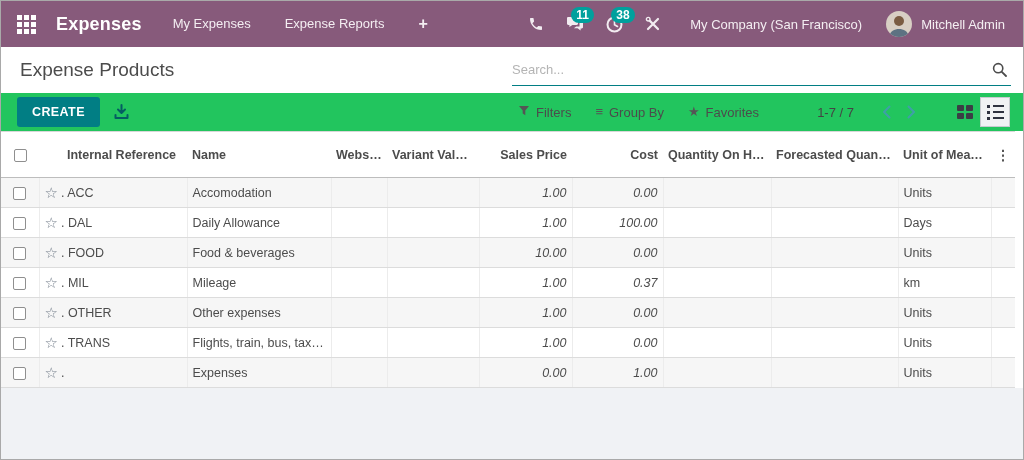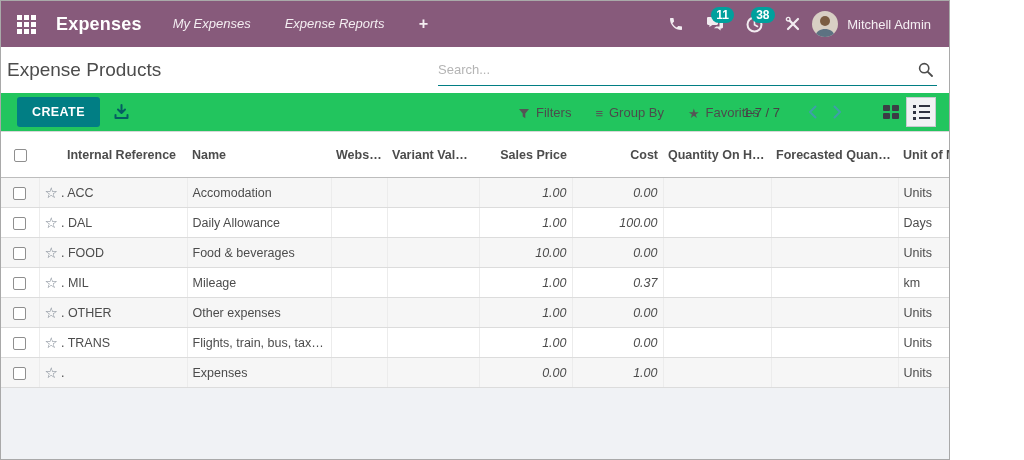--- a/index.html
+++ b/index.html
@@ -4,59 +4,59 @@
 <style>
   :root{
     --navbar-bg:#875A7B;
     --accent:#017E84;
     --badge:#00A09D;
     --stripe:#f6f6f6;
     --filler:#f0f2f5;
   }
   *{box-sizing:border-box;margin:0;padding:0;}
   body{margin:0;background:#fff;font-family:"Liberation Sans",sans-serif;}
-  .screen{width:950px;height:460px;border:1px solid #a9a9a9;background:#fff;
+  .screen{width:1024px;height:460px;border:1px solid #a9a9a9;background:#fff;
           display:flex;flex-direction:column;overflow:hidden;position:relative;}
 
   
   .navbar{flex:0 0 46px;background:var(--navbar-bg);display:flex;align-items:center;
           color:#fff;padding:0 12px 0 14px;}
   .apps-btn{width:22px;height:22px;display:flex;align-items:center;justify-content:center;cursor:pointer;}
   .brand{font-size:18px;font-weight:bold;margin-left:19px;letter-spacing:.2px;cursor:pointer;}
   .nav-menu{display:flex;margin-left:14px;height:46px;}
-  .nav-item{font-size:13px;padding:0 17px;line-height:46px;cursor:pointer;color:#f4eef2;white-space:nowrap;font-style:italic;}
+  .nav-item{font-size:13px;padding:0 17px;line-height:46px;cursor:pointer;color:#f4eef2;white-space:nowrap;}
   .nav-item.plus{font-size:16px;font-weight:bold;}
   .systray{margin-left:auto;display:flex;align-items:center;}
   .tray-icon{position:relative;padding:0 11px;cursor:pointer;display:flex;align-items:center;}
   .tray-icon svg{display:block;}
   .badge{position:absolute;top:-9px;left:16px;background:var(--badge);color:#fff;
          font-size:12px;font-weight:bold;padding:2px 5px;border-radius:9px;line-height:1;}
   .company{font-size:13px;margin:0 24px 0 18px;cursor:pointer;color:#f4eef2;white-space:nowrap;}
   .avatar{width:26px;height:26px;border-radius:50%;overflow:hidden;flex:0 0 26px;cursor:pointer;}
   .username{font-size:13px;margin:0 6px 0 9px;cursor:pointer;color:#f4eef2;white-space:nowrap;}
 
   
-  .cp-top{flex:0 0 46px;display:flex;align-items:center;padding-left:6px;background:#fff;}
+  .cp-top{flex:0 0 46px;display:flex;align-items:center;padding-left:19px;background:#fff;}
   .breadcrumb{font-size:19px;color:#4c4c4c;white-space:nowrap;}
   .search-box{margin-left:auto;margin-right:12px;width:499px;height:32px;display:flex;align-items:center;
               border-bottom:1px solid var(--accent);}
   .search-box input{flex:1;border:0;outline:none;font-size:13px;color:#555;background:transparent;
                     font-family:"Liberation Sans",sans-serif;}
   .search-box input::placeholder{color:#b4b4b4;}
   .magnifier{padding:0 4px;cursor:pointer;display:flex;align-items:center;}
 
   
   .cp-bottom{flex:0 0 38px;position:relative;background:#22c55e;}
   .create-group{position:absolute;left:16px;top:4px;display:flex;align-items:center;}
   .btn-create{background:var(--accent);color:#fff;border:0;border-radius:3px;font-size:12.5px;
               font-weight:bold;padding:8px 15px;letter-spacing:.4px;cursor:pointer;
               font-family:"Liberation Sans",sans-serif;}
   .download-btn{margin-left:14px;cursor:pointer;display:flex;align-items:center;}
   .search-actions{position:absolute;left:505px;top:0;height:38px;display:flex;align-items:center;}
-  .sa-item{display:flex;align-items:flex-end;gap:6px;font-size:13px;color:#4c4c4c;padding:0 12px;
+  .sa-item{display:flex;align-items:flex-start;gap:6px;font-size:13px;color:#4c4c4c;padding:0 12px;
            cursor:pointer;white-space:nowrap;}
   .sa-glyph{font-size:13px;color:#555;line-height:1;}
   .pager{position:absolute;right:99px;top:0;height:38px;display:flex;align-items:center;}
   .pager-value{font-size:13px;color:#444;margin-right:20px;cursor:pointer;}
   .pager-btn{padding:4px 8px;cursor:pointer;display:flex;align-items:center;}
   .switcher{position:absolute;right:13px;top:4px;display:flex;align-items:center;}
   .sw-btn{width:30px;height:30px;display:flex;align-items:center;justify-content:center;cursor:pointer;
           border:1px solid transparent;}
   .sw-btn.active{background:#f1f2f4;border:1px solid #c8cbd0;}
   .kanban-glyph{display:grid;grid-template-columns:7px 7px;grid-template-rows:6px 6px;gap:2px;}
@@ -137,20 +137,21 @@
           <path d="M8.5 4.5v4.2l3 1.8" fill="none" stroke="#f2ecf1" stroke-width="1.6" stroke-linecap="round"></path>
         </svg>
         <span class="badge">38</span>
       </div>
       <div class="tray-icon">
         <svg width="16" height="16" viewBox="0 0 16 16">
           <path d="M3 13L13 3M3.4 3.4L13 13" stroke="#f2ecf1" stroke-width="2.2" stroke-linecap="round" fill="none"></path>
           <circle cx="3.2" cy="3.2" r="1.8" fill="var(--navbar-bg)" stroke="#f2ecf1" stroke-width="1.4"></circle>
         </svg>
       </div>
+      <div class="company">My Company (San Francisco)</div>
       <div class="avatar">
         <svg width="26" height="26" viewBox="0 0 26 26">
           <rect width="26" height="26" fill="#d8cfc4"></rect>
           <circle cx="13" cy="10" r="5" fill="#7a5c42"></circle>
           <path d="M3 26c1-6 5.5-8 10-8s9 2 10 8z" fill="#5d7282"></path>
         </svg>
       </div>
       <div class="username">Mitchell Admin</div>
     </div>
   </nav>

